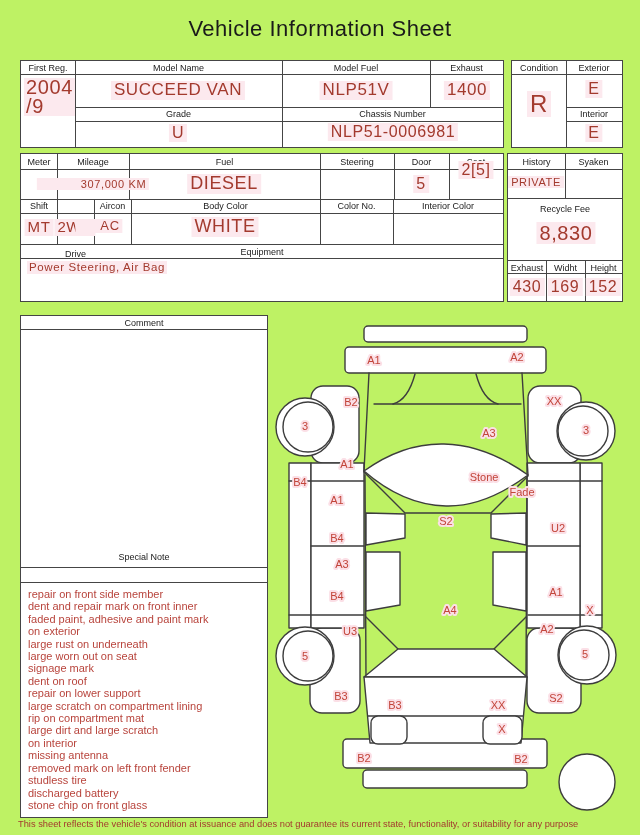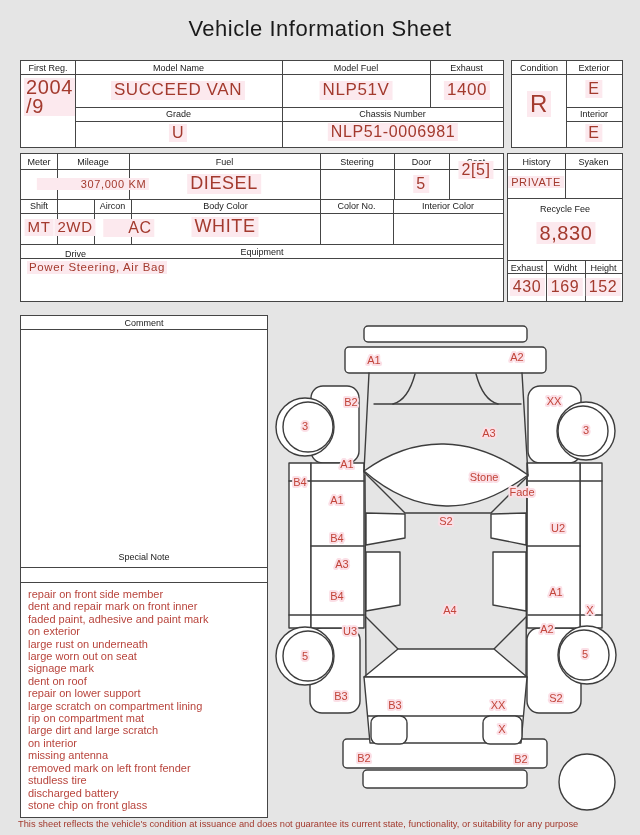--- a/index.html
+++ b/index.html
@@ -1,20 +1,20 @@
 <!DOCTYPE html>
 <html style="--red: #a33a2e; --note-red: #b8443c; --dlabel-red: #c2453a; --pink: #fce9ee; --line: #454545;"><head>
 <meta charset="utf-8">
 <style>
   :root{
     --red:#a33a2e; --note-red:#b8443c; --dlabel-red:#c2453a;
     --pink:#fce9ee; --line:#454545; --ink:#1a1a1a;
   }
   html,body{margin:0;padding:0;background:#fff;}
-  .sheet{position:relative;width:640px;height:835px;background:#e5e5e5;
+  .sheet{position:relative;width:640px;height:835px;background:#bef264;
     font-family:"Liberation Sans",sans-serif;overflow:hidden;}
   .page-title{position:absolute;left:0;top:16px;width:640px;text-align:center;
     font-size:22px;color:var(--ink);letter-spacing:0.5px;}
   .box{position:absolute;border:1px solid var(--line);box-sizing:border-box;background:#fff;}
   .hl,.vl{position:absolute;background:var(--line);}
   .hl{height:1px;} .vl{width:1px;}
   .hd{position:absolute;font-size:9px;color:var(--ink);text-align:center;line-height:11px;white-space:nowrap;}
   .val{position:absolute;transform:translateX(-50%);background:var(--pink);
     color:var(--red);letter-spacing:0.6px;padding:0 3px;white-space:nowrap;line-height:1.1;}
   .val-left{position:absolute;background:var(--pink);color:var(--red);
@@ -95,21 +95,21 @@
     <span class="val" style="left:400px;top:21px;font-size:16px;">5</span>
     <span class="val" style="left:455px;top:7px;font-size:16px;">2[5]</span>
     <span class="hd" style="left:0;top:47px;width:36px;">Shift</span>
     <span class="hd" style="left:36px;top:47px;width:37px;margin-top:48px;">Drive</span>
     <span class="hd" style="left:73px;top:47px;width:37px;">Aircon</span>
     <span class="hd" style="left:110px;top:47px;width:189px;">Body Color</span>
     <span class="hd" style="left:299px;top:47px;width:73px;">Color No.</span>
     <span class="hd" style="left:372px;top:47px;width:110px;">Interior Color</span>
     <span class="val" style="left:18px;top:65px;font-size:15px;">MT</span>
     <span class="val" style="left:54px;top:65px;font-size:15px;">2WD</span>
-    <span class="val" style="left:108px;top:65px;font-size:16px;padding-left:25px;">AC</span>
+    <span class="val" style="left:78px;top:65px;font-size:13px;padding-left:25px;">AC</span>
     <span class="val" style="left:204px;top:63px;font-size:18px;">WHITE</span>
     <span class="hd" style="left:0;top:93px;width:482px;">Equipment</span>
     <span class="val-left" style="left:6px;top:107px;font-size:11.5px;">Power Steering, Air Bag</span>
   </div>
 
   <div class="box" style="left:507px;top:153px;width:116px;height:149px;">
     <div class="hl" style="left:0;top:15px;width:114px;"></div>
     <div class="hl" style="left:0;top:44px;width:114px;"></div>
     <div class="hl" style="left:0;top:106px;width:114px;"></div>
     <div class="hl" style="left:0;top:119px;width:114px;"></div>

